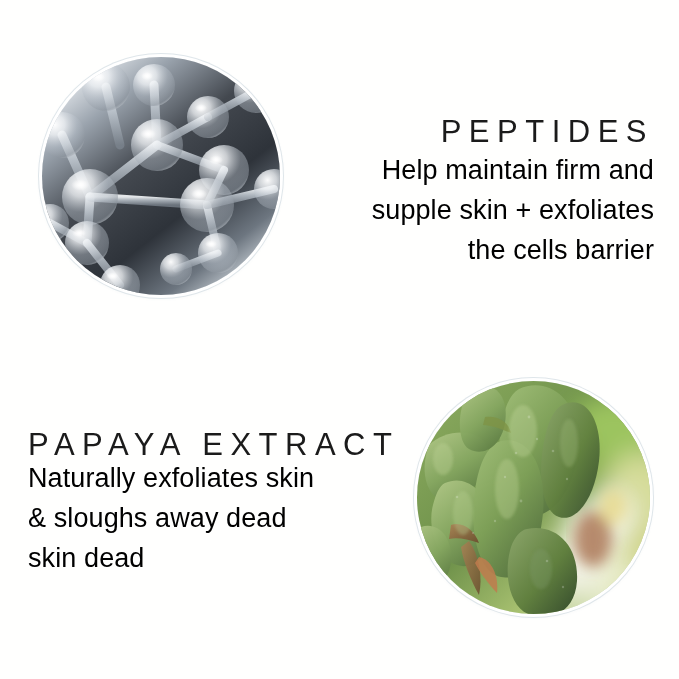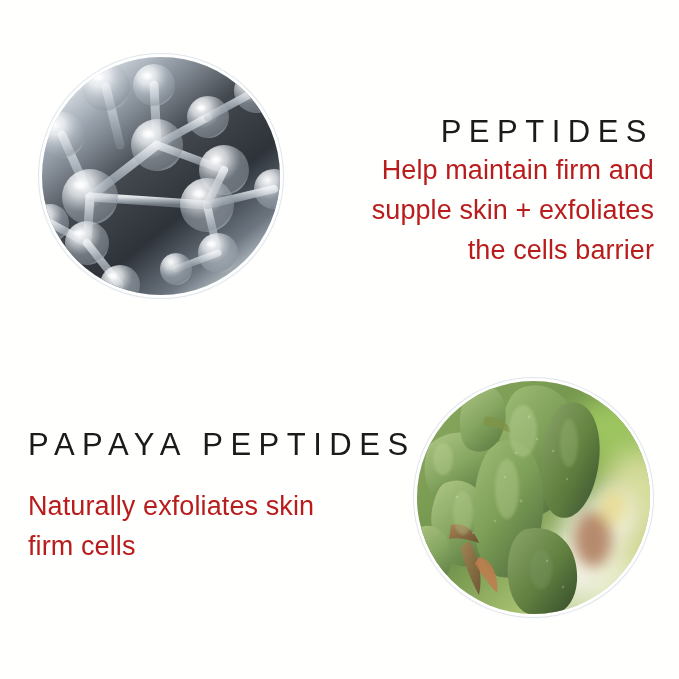--- a/index.html
+++ b/index.html
@@ -51,21 +51,21 @@
     position: absolute;
     color: #1b1b1b;
     font-weight: 300;
     font-size: 31px;
     letter-spacing: 7.5px;
     white-space: nowrap;
     line-height: 1;
   }
   .body-text {
     position: absolute;
-    color: #b91c1c;
+    color: #000000;
     font-weight: 300;
     font-size: 27px;
     line-height: 40px;
     letter-spacing: 0.1px;
   }
 
   #peptides-heading {
     right: 25px;
     top: 90px;
     text-align: center;
@@ -77,21 +77,21 @@
     text-align: right;
   }
 
   #papaya-heading {
     left: 28px;
     top: 403px;
     text-align: left;
   }
   #papaya-body {
     left: 28px;
-    top: 486px;
+    top: 458px;
     width: 370px;
     text-align: left;
   }
 
   .body-line { display: block; }
 </style>
 </head>
 <body>
 
 <div class="canvas">
@@ -180,25 +180,26 @@
   </div>
 
   <h2 class="heading" id="peptides-heading">PEPTIDES</h2>
 
   <div class="body-text" id="peptides-body">
     <span class="body-line">Help maintain firm and</span>
     <span class="body-line">supple skin + exfoliates</span>
     <span class="body-line">the cells barrier</span>
   </div>
 
-  <h2 class="heading" id="papaya-heading">PAPAYA PEPTIDES</h2>
+  <h2 class="heading" id="papaya-heading">PAPAYA EXTRACT</h2>
 
   <div class="body-text" id="papaya-body">
     <span class="body-line">Naturally exfoliates skin</span>
-    <span class="body-line">firm cells</span>
+    <span class="body-line">&amp; sloughs away dead</span>
+    <span class="body-line">skin dead</span>
   </div>
 
   <div class="medallion" id="papaya-medallion">
     <svg viewBox="0 0 233 233" preserveAspectRatio="xMidYMid slice" aria-hidden="true">
       <defs>
         <linearGradient id="papayaBg" x1="0" y1="0" x2="1" y2="1">
           <stop offset="0%" stop-color="#8fae62"></stop>
           <stop offset="45%" stop-color="#6d9049"></stop>
           <stop offset="72%" stop-color="#a9c271"></stop>
           <stop offset="100%" stop-color="#eef0e2"></stop>

